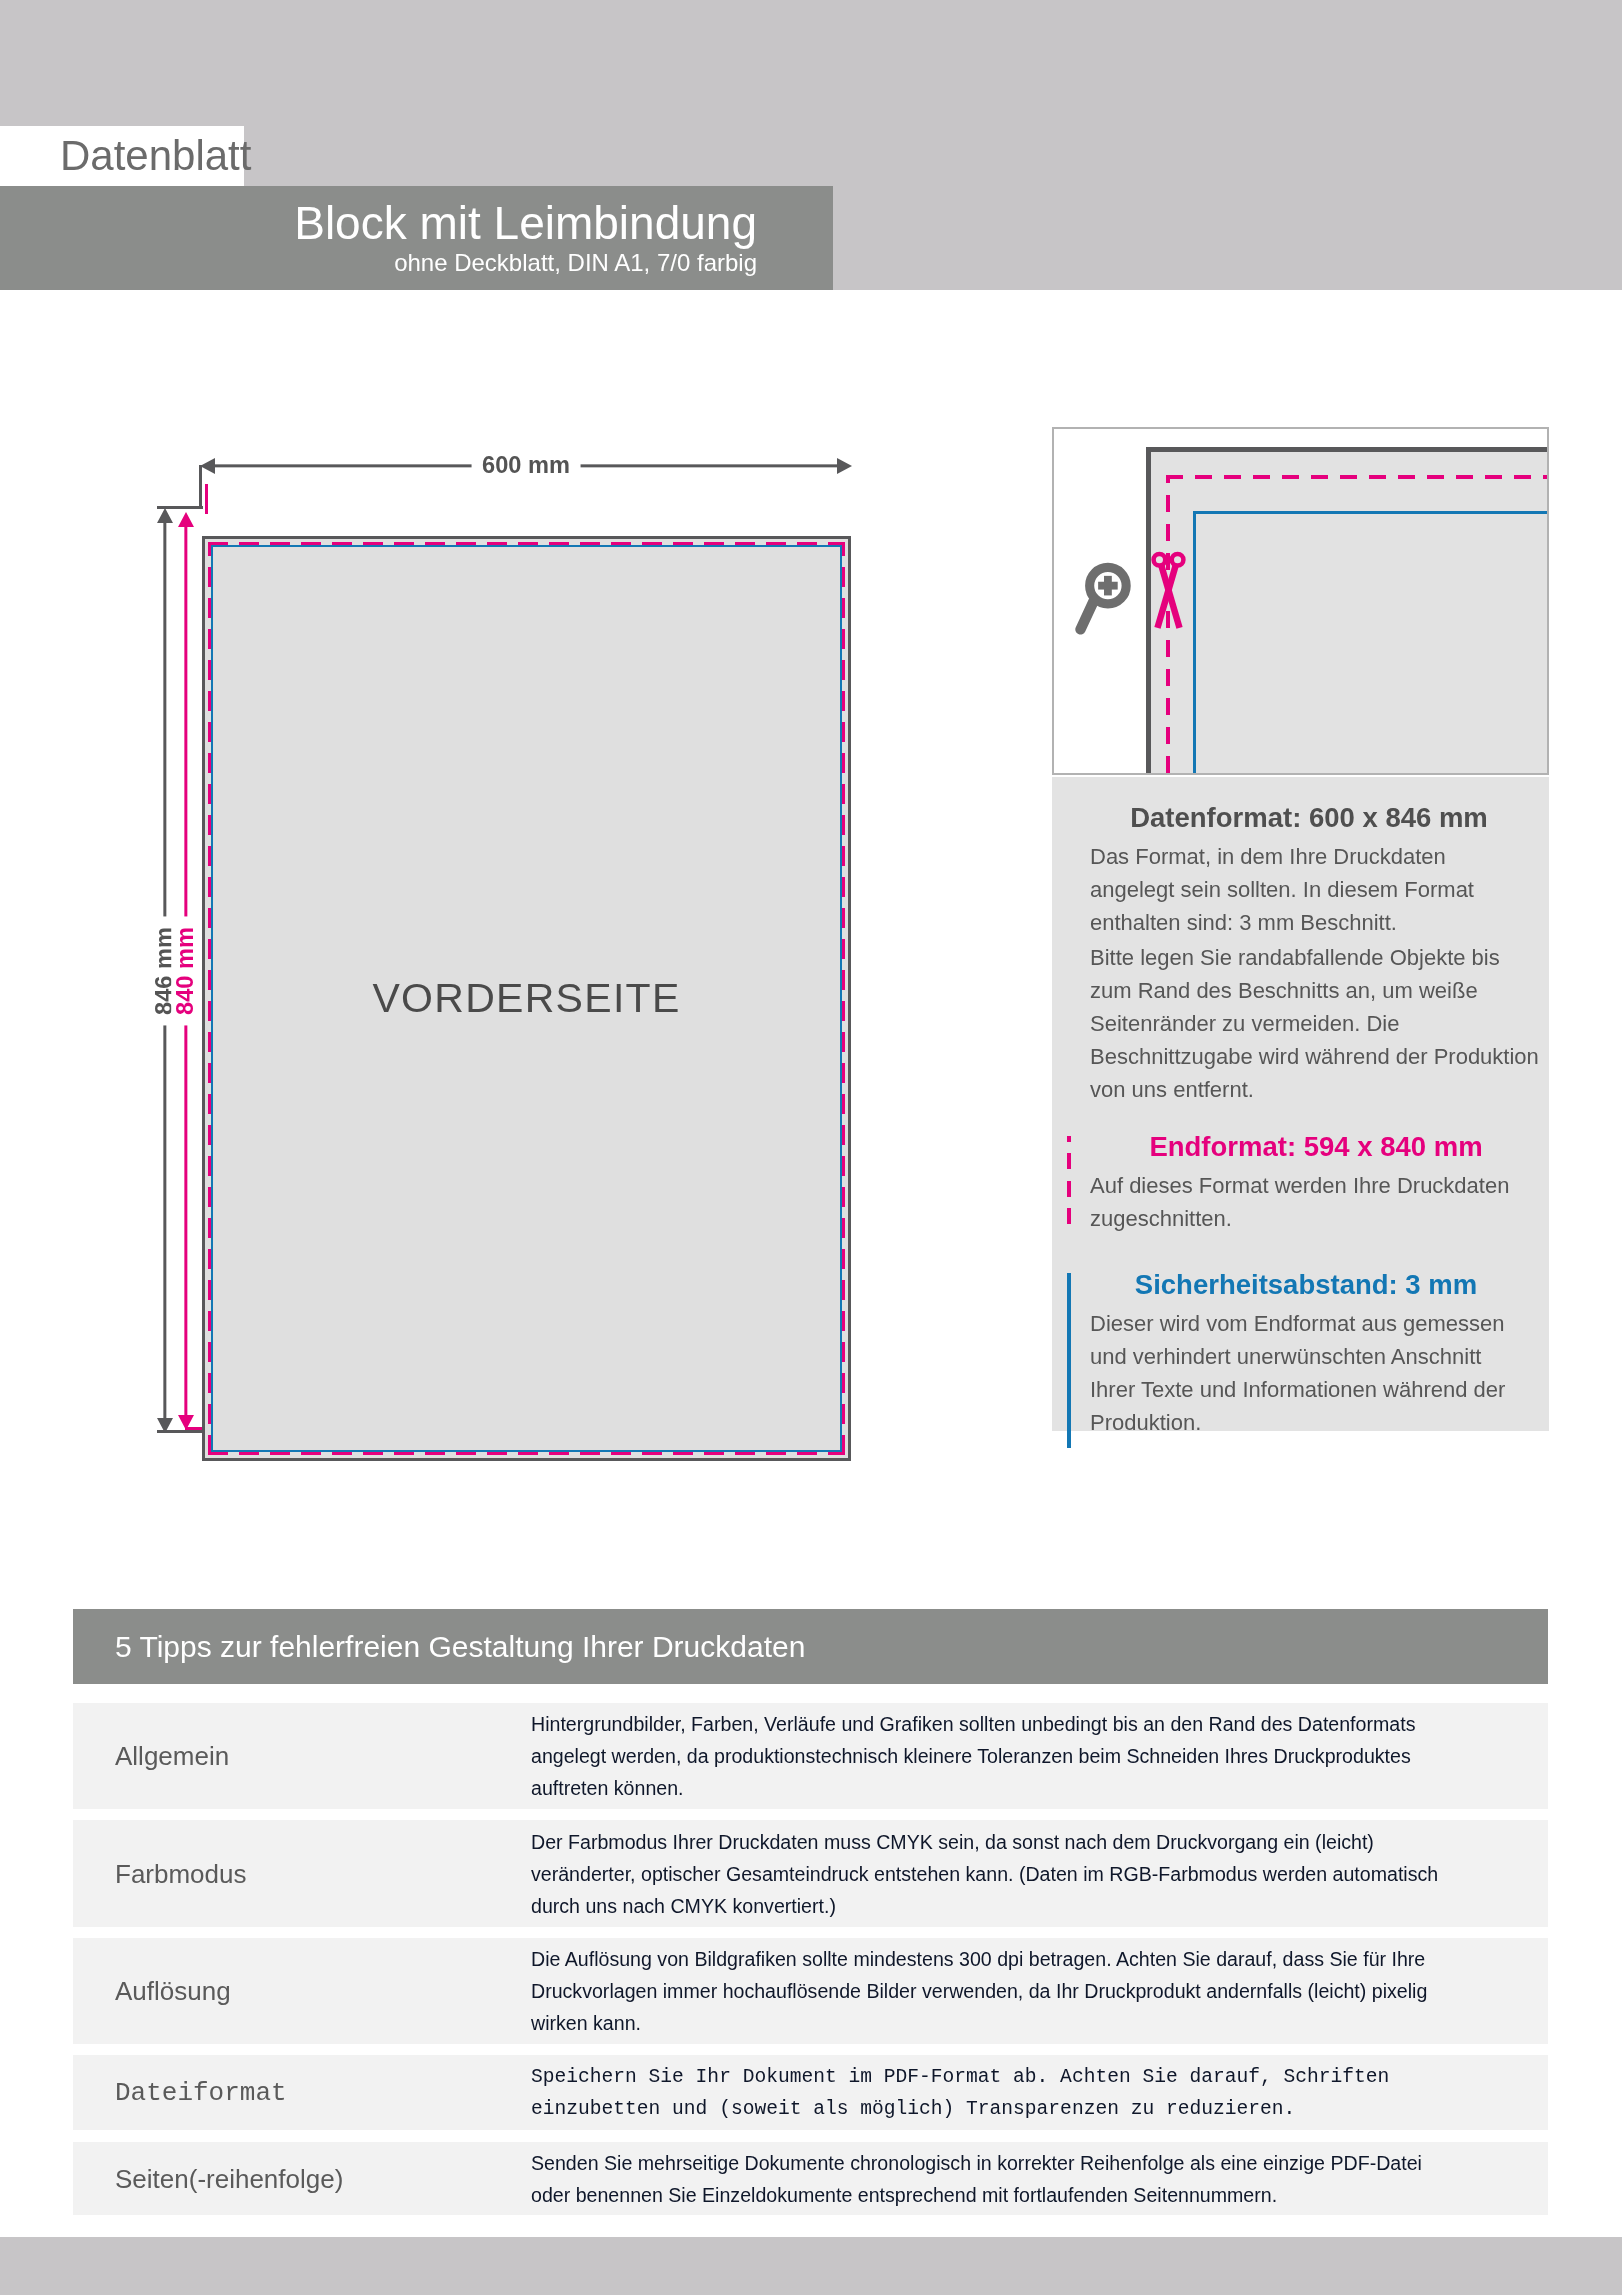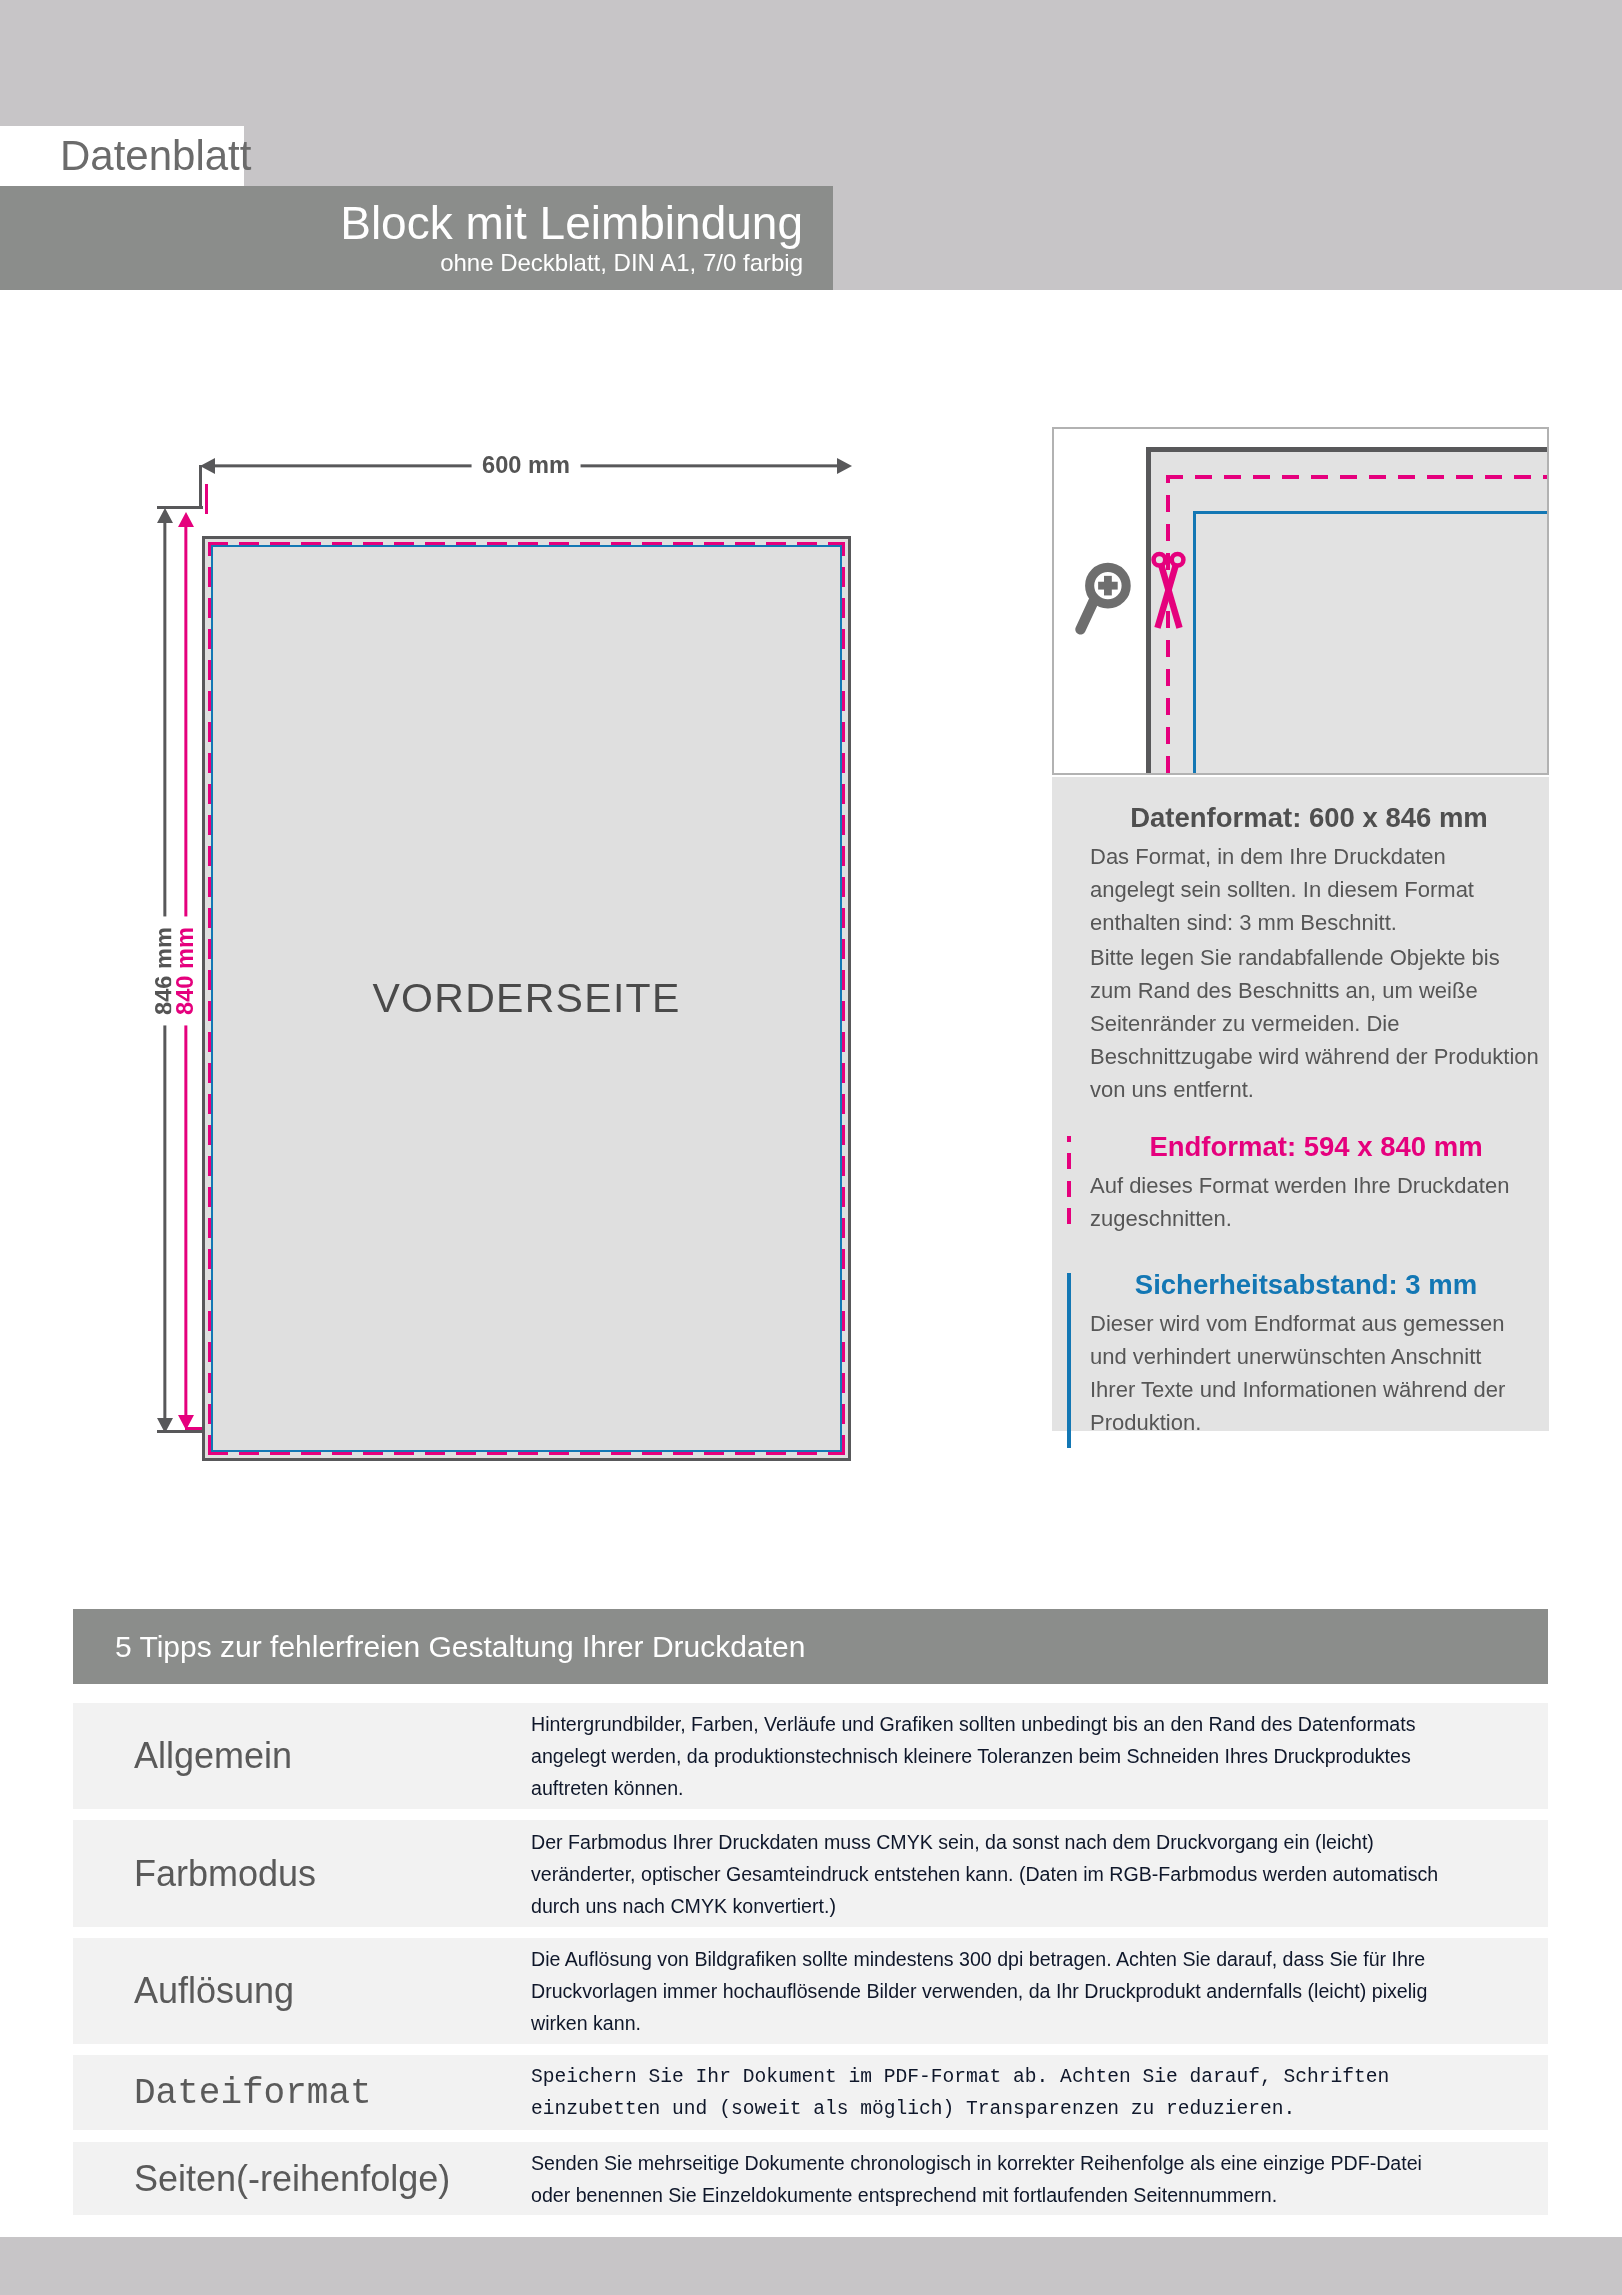--- a/index.html
+++ b/index.html
@@ -6,21 +6,21 @@
   .page{position:relative;width:1623px;height:2295px;background:#ffffff;overflow:hidden;
         font-family:"Liberation Sans", sans-serif;}
   .abs{position:absolute;}
 
   
   .top-band{left:0;top:0;width:1623px;height:290px;background:#c7c5c7;}
   .datenblatt-box{left:0;top:126px;width:244px;height:60px;background:#ffffff;
     font-size:42px;color:#6b6b6b;line-height:60px;padding-left:60px;box-sizing:border-box;}
   .title-bar{left:0;top:186px;width:833px;height:104px;background:#8b8d8b;color:#ffffff;
     display:flex;flex-direction:column;align-items:flex-end;justify-content:center;
-    padding-right:30px;box-sizing:border-box;}
+    padding-right:76px;box-sizing:border-box;}
   .title-bar .t1{font-size:46px;line-height:50px;}
   .title-bar .t2{font-size:24px;line-height:30px;}
 
   
   .dim{position:absolute;}
   .dim .line-h{position:absolute;left:9.2px;right:9.2px;top:50%;height:3.3px;transform:translateY(-50%);}
   .dim .line-v{position:absolute;top:9.2px;bottom:9.2px;left:50%;width:3.3px;transform:translateX(-50%);}
   .dim .lbl{position:absolute;left:50%;top:50%;transform:translate(-50%,-50%);
     background:#ffffff;padding:1.3px 10.5px;font-size:23.6px;font-weight:600;white-space:nowrap;}
   .dim .lbl.rot{transform:translate(-50%,-50%) rotate(-90deg);}
@@ -73,21 +73,21 @@
   .marker-dash{position:absolute;left:15px;width:3.9px;
      background:repeating-linear-gradient(0deg,#e5007d 0 15.7px,transparent 15.7px 27.5px);}
   .marker-solid{position:absolute;left:15px;width:3.9px;background:#1377b4;}
   .b{font-weight:normal;}
 
   
   .tips-header{left:73px;top:1609px;width:1475px;height:75px;background:#8b8d8b;
     color:#ffffff;font-size:30px;line-height:75px;padding-left:42px;box-sizing:border-box;}
   .tip-row{left:73px;width:1475px;background:#f2f2f2;}
   .tip-title{position:absolute;left:42px;top:50%;transform:translateY(-50%);
-    font-size:36px;color:#5a5a5a;margin-left:19px;}
+    font-size:26px;color:#5a5a5a;}
   .tip-body{position:absolute;left:458px;top:50%;transform:translateY(-50%);
     width:916px;font-size:19.6px;line-height:32px;color:#0f172a;}
 
   .footer-band{left:0;top:2237px;width:1623px;height:59px;background:#c7c5c7;}
 </style>
 </head>
 <body>
 
 <div class="page">
 

